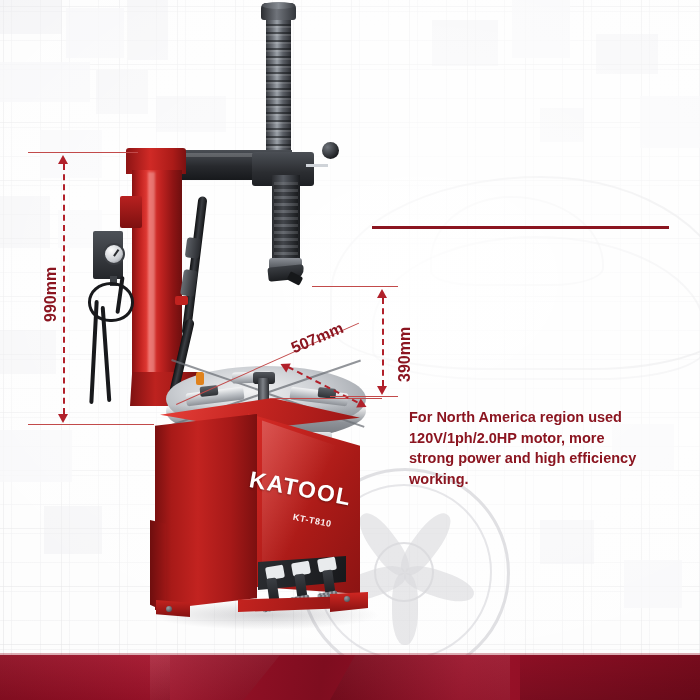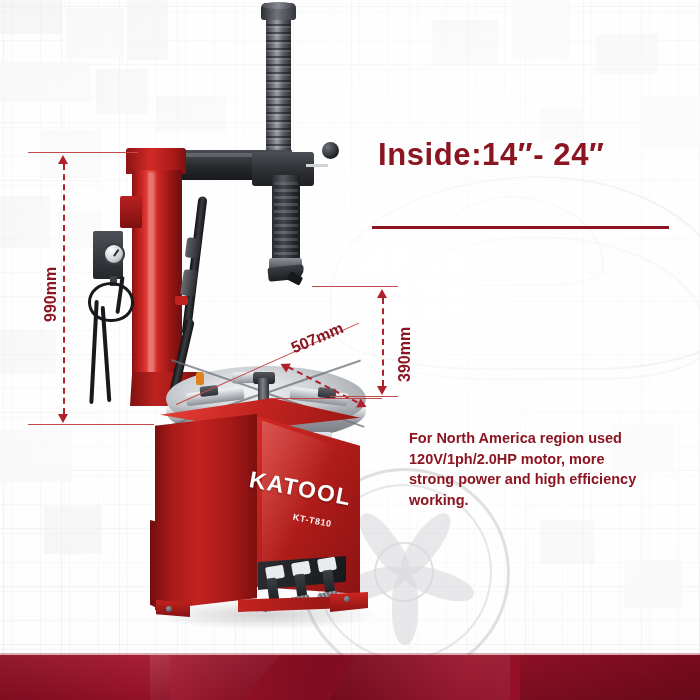--- a/index.html
+++ b/index.html
@@ -43,21 +43,21 @@
   .band-top-line{position:absolute;left:0;right:0;bottom:45px;height:2px;background:rgba(160,20,40,.35);}
 
   
   .headline{position:absolute;left:378px;top:139px;width:300px;color:#8b1520;
     font-weight:700;letter-spacing:.2px;line-height:1.06;}
   .headline .l1{font-size:31px;white-space:nowrap;}
   .headline .l2{font-size:31px;white-space:nowrap;letter-spacing:.6px;}
   .headline-rule{position:absolute;left:372px;top:226px;width:297px;height:3px;background:#8b1520;}
 
   
-  .blurb{position:absolute;left:409px;top:428px;width:240px;color:#8b1520;
+  .blurb{position:absolute;left:409px;top:407px;width:240px;color:#8b1520;
     font-size:14.5px;font-weight:700;line-height:1.42;}
   .dash-v{position:absolute;width:0;border-left:2px dashed #b1202a;}
   .thin-h{position:absolute;height:1px;background:#c24a4a;}
   .thin-line{position:absolute;height:1px;background:#c24a4a;transform-origin:0 0;}
   .arw{position:absolute;width:0;height:0;}
   .arw.up{border-left:5px solid transparent;border-right:5px solid transparent;border-bottom:9px solid #b1202a;}
   .arw.down{border-left:5px solid transparent;border-right:5px solid transparent;border-top:9px solid #b1202a;}
   .dimlabel{position:absolute;color:#8b1520;font-weight:700;font-size:16px;white-space:nowrap;}
   .dimlabel.vert{transform:rotate(-90deg);transform-origin:0 0;}
   .dash-diag{position:absolute;height:0;border-top:2px dashed #b1202a;transform-origin:0 50%;}
@@ -369,21 +369,20 @@
   <div class="dimlabel" style="left:292px;top:340px;transform:rotate(-23deg);transform-origin:0 50%;">507mm</div>
 
   <div class="thin-h" style="left:312px;top:286px;width:86px;"></div>
   <div class="thin-h" style="left:330px;top:396px;width:68px;"></div>
   <div class="arw up" style="left:377px;top:289px;"></div>
   <div class="dash-v" style="left:382px;top:298px;height:88px;"></div>
   <div class="arw down" style="left:377px;top:386px;"></div>
   <div class="dimlabel vert" style="left:396px;top:382px;">390mm</div>
 
   <div class="headline">
-    <div class="l2">Inside:14″- 24″</div>
   </div>
   <div class="headline-rule"></div>
 
   <div class="blurb">For North America region used 120V/1ph/2.0HP motor,  more strong power and high efficiency working.</div>
 
   <div class="band-top-line"></div>
   <div class="band">
     <div class="facet" style="left:0;width:170px;background:linear-gradient(180deg,rgba(255,255,255,.05),rgba(0,0,0,.10));"></div>
     <div class="facet" style="left:150px;width:130px;background:linear-gradient(160deg,rgba(255,255,255,.10),rgba(0,0,0,.06));
                 clip-path:polygon(0 0,100% 0,72% 100%,0 100%);"></div>

